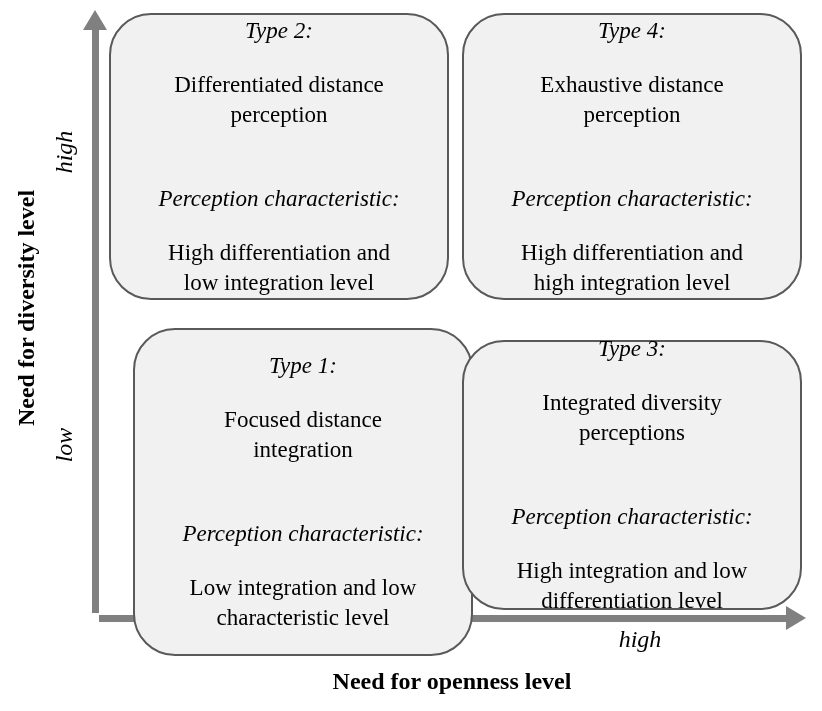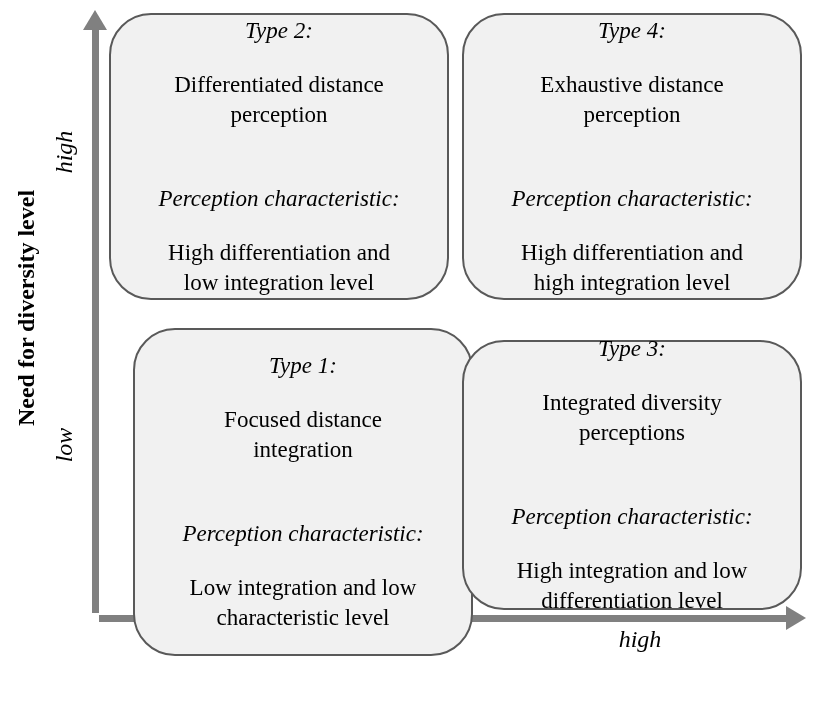--- a/index.html
+++ b/index.html
@@ -98,20 +98,21 @@
   <div class="yline"></div>
   <div class="yarrow"></div>
   <div class="xline"></div>
   <div class="xarrow"></div>
 
   <div class="ytitle">Need for diversity level</div>
   <div class="ytick high">high</div>
   <div class="ytick low">low</div>
   <div class="xtick low">low</div>
   <div class="xtick high">high</div>
+  <div class="xtitle">Need for openness level</div>
 
   <div class="quad tl">
     <p class="type-label">Type 2:</p>
     <p class="quad-name">Differentiated distance
 perception</p>
     <p class="char-label">Perception characteristic:</p>
     <p class="quad-char">High differentiation and
 low integration level</p>
   </div>
 

